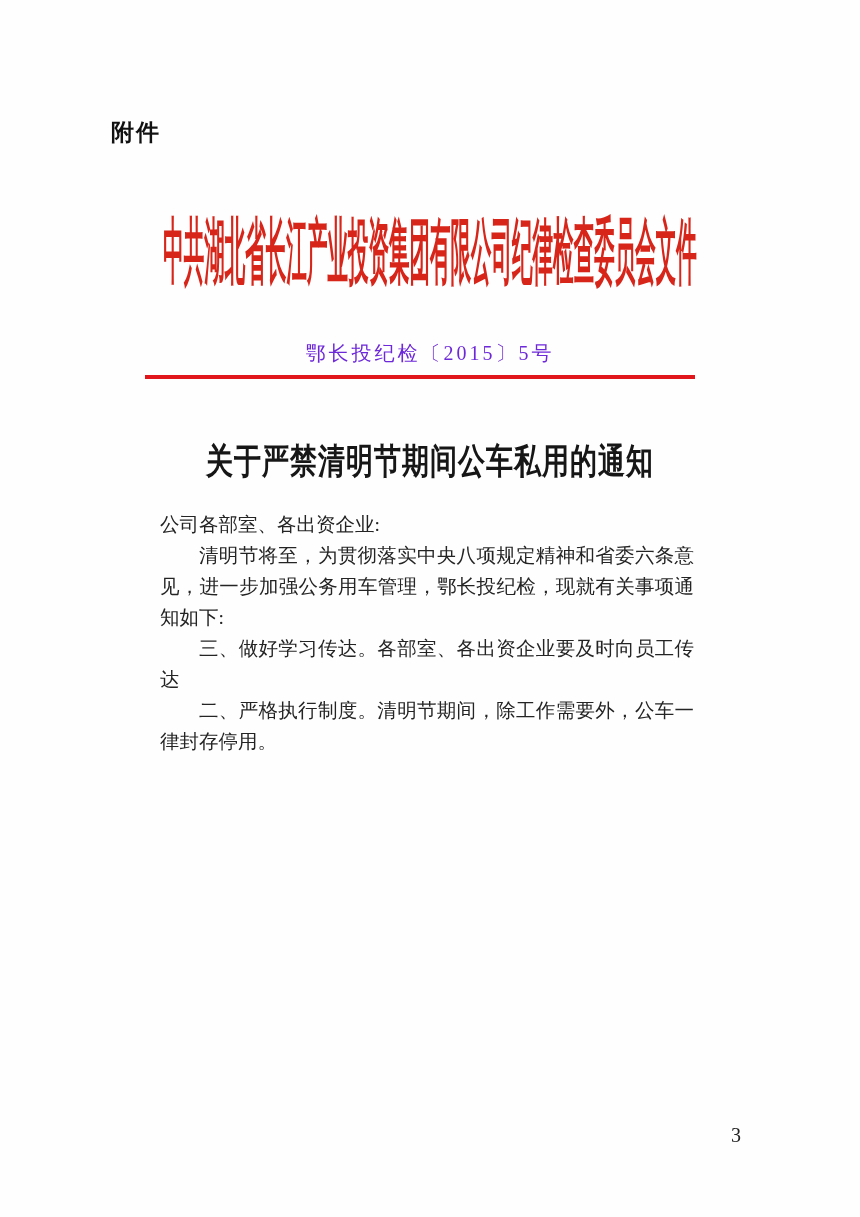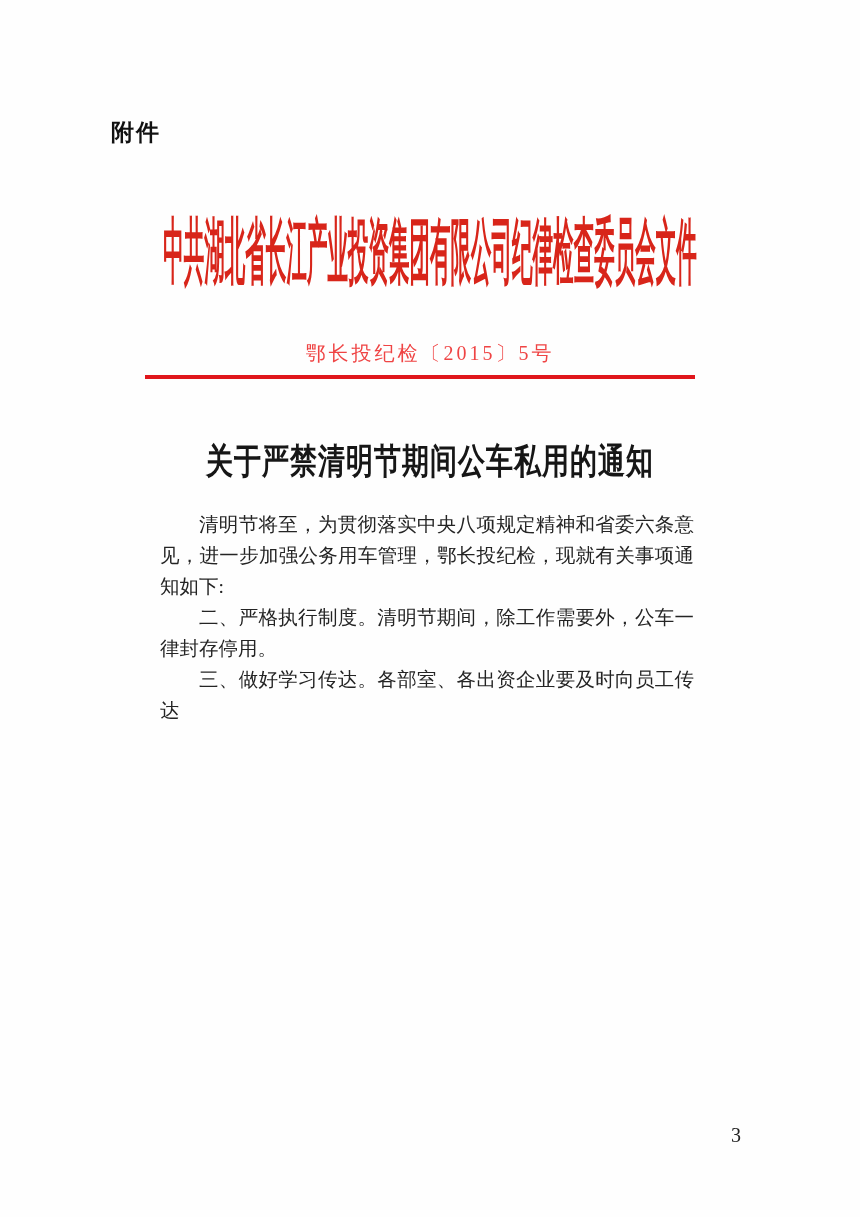--- a/index.html
+++ b/index.html
@@ -46,21 +46,21 @@
 
   
   .doc-number {
     position: absolute;
     left: 0;
     right: 0;
     top: 340px;
     text-align: center;
     font-size: 20px;
     letter-spacing: 3px;
-    color: #ef4444;
+    color: #6d28d9;
   }
 
   
   .red-rule {
     position: absolute;
     left: 145px;
     top: 375px;
     width: 550px;
     height: 4px;
     background: #e0161c;
@@ -122,20 +122,21 @@
 
   <div class="doc-number">鄂长投纪检〔2015〕5号</div>
 
   <div class="red-rule"></div>
 
   <div class="notice-title">
     <span class="stretch">关于严禁清明节期间公车私用的通知</span>
   </div>
 
   <div class="body-text">
+    <p>公司各部室、各出资企业:</p>
     <p class="indent">清明节将至，为贯彻落实中央八项规定精神和省委六条意见，进一步加强公务用车管理，鄂长投纪检，现就有关事项通知如下:</p>
+    <p class="indent">三、做好学习传达。各部室、各出资企业要及时向员工传达</p>
     <p class="indent">二、严格执行制度。清明节期间，除工作需要外，公车一律封存停用。</p>
-    <p class="indent">三、做好学习传达。各部室、各出资企业要及时向员工传达</p>
   </div>
 
   <div class="page-number">3</div>
 
 </div>
 
 </body></html>

